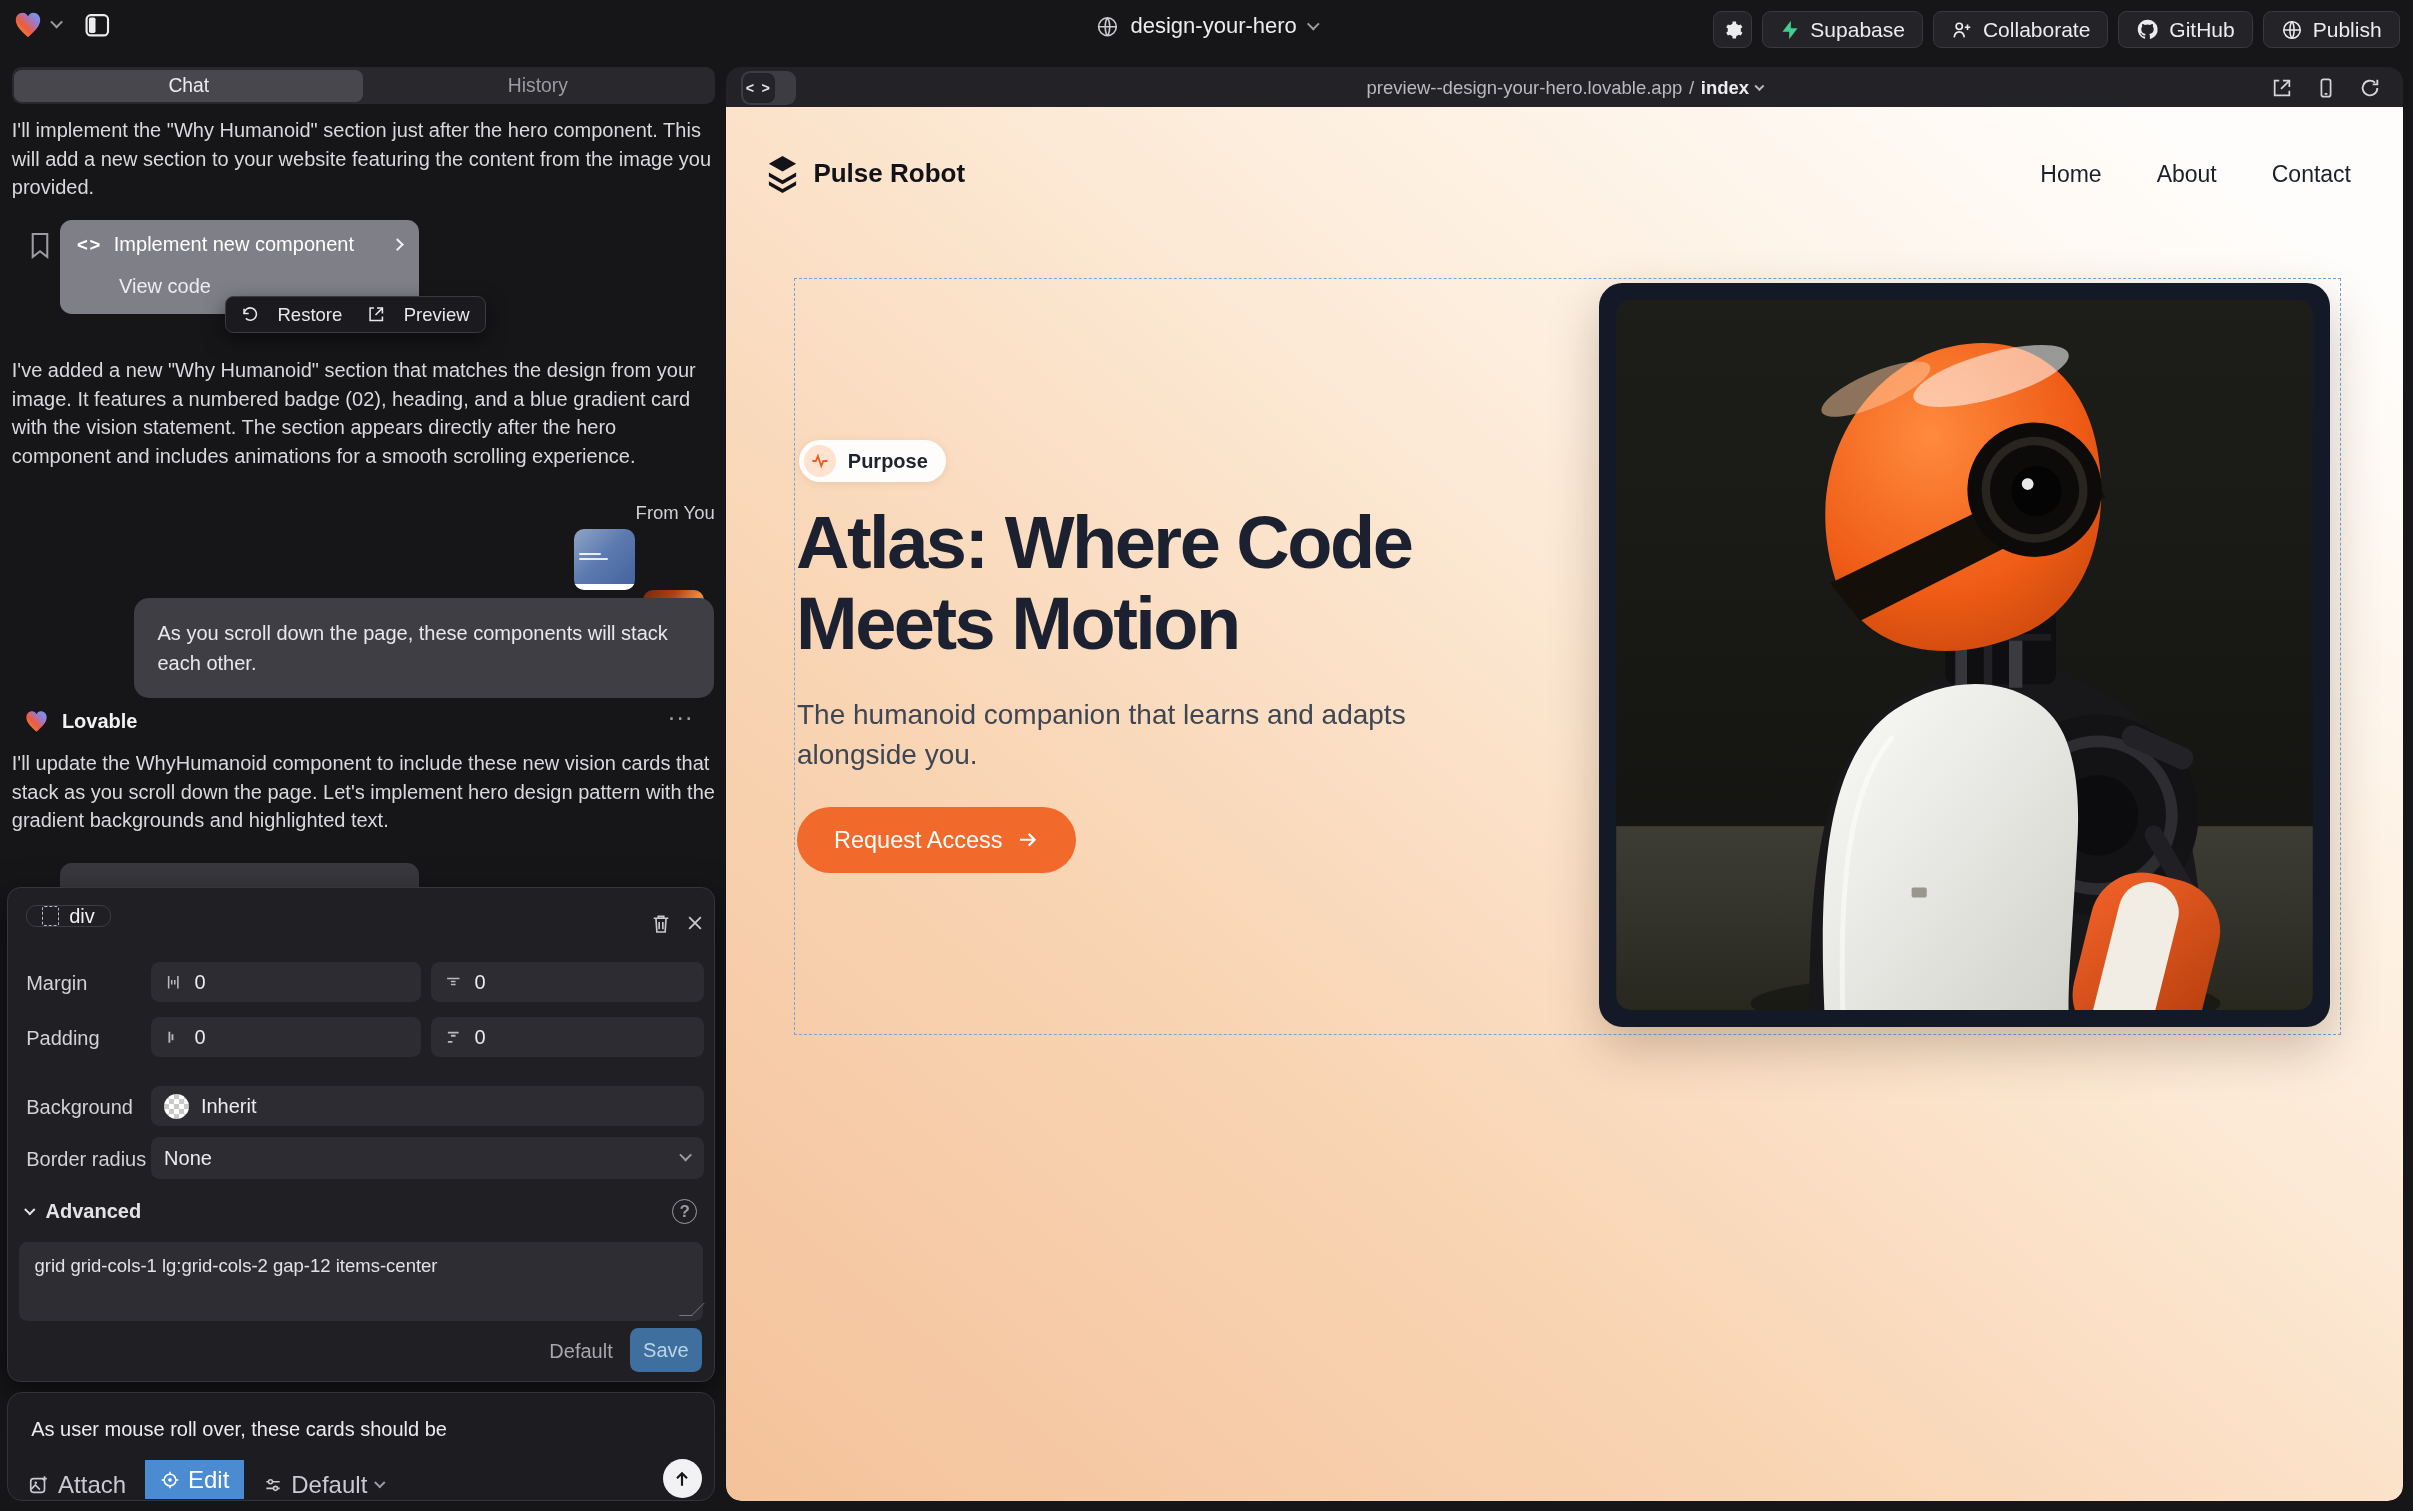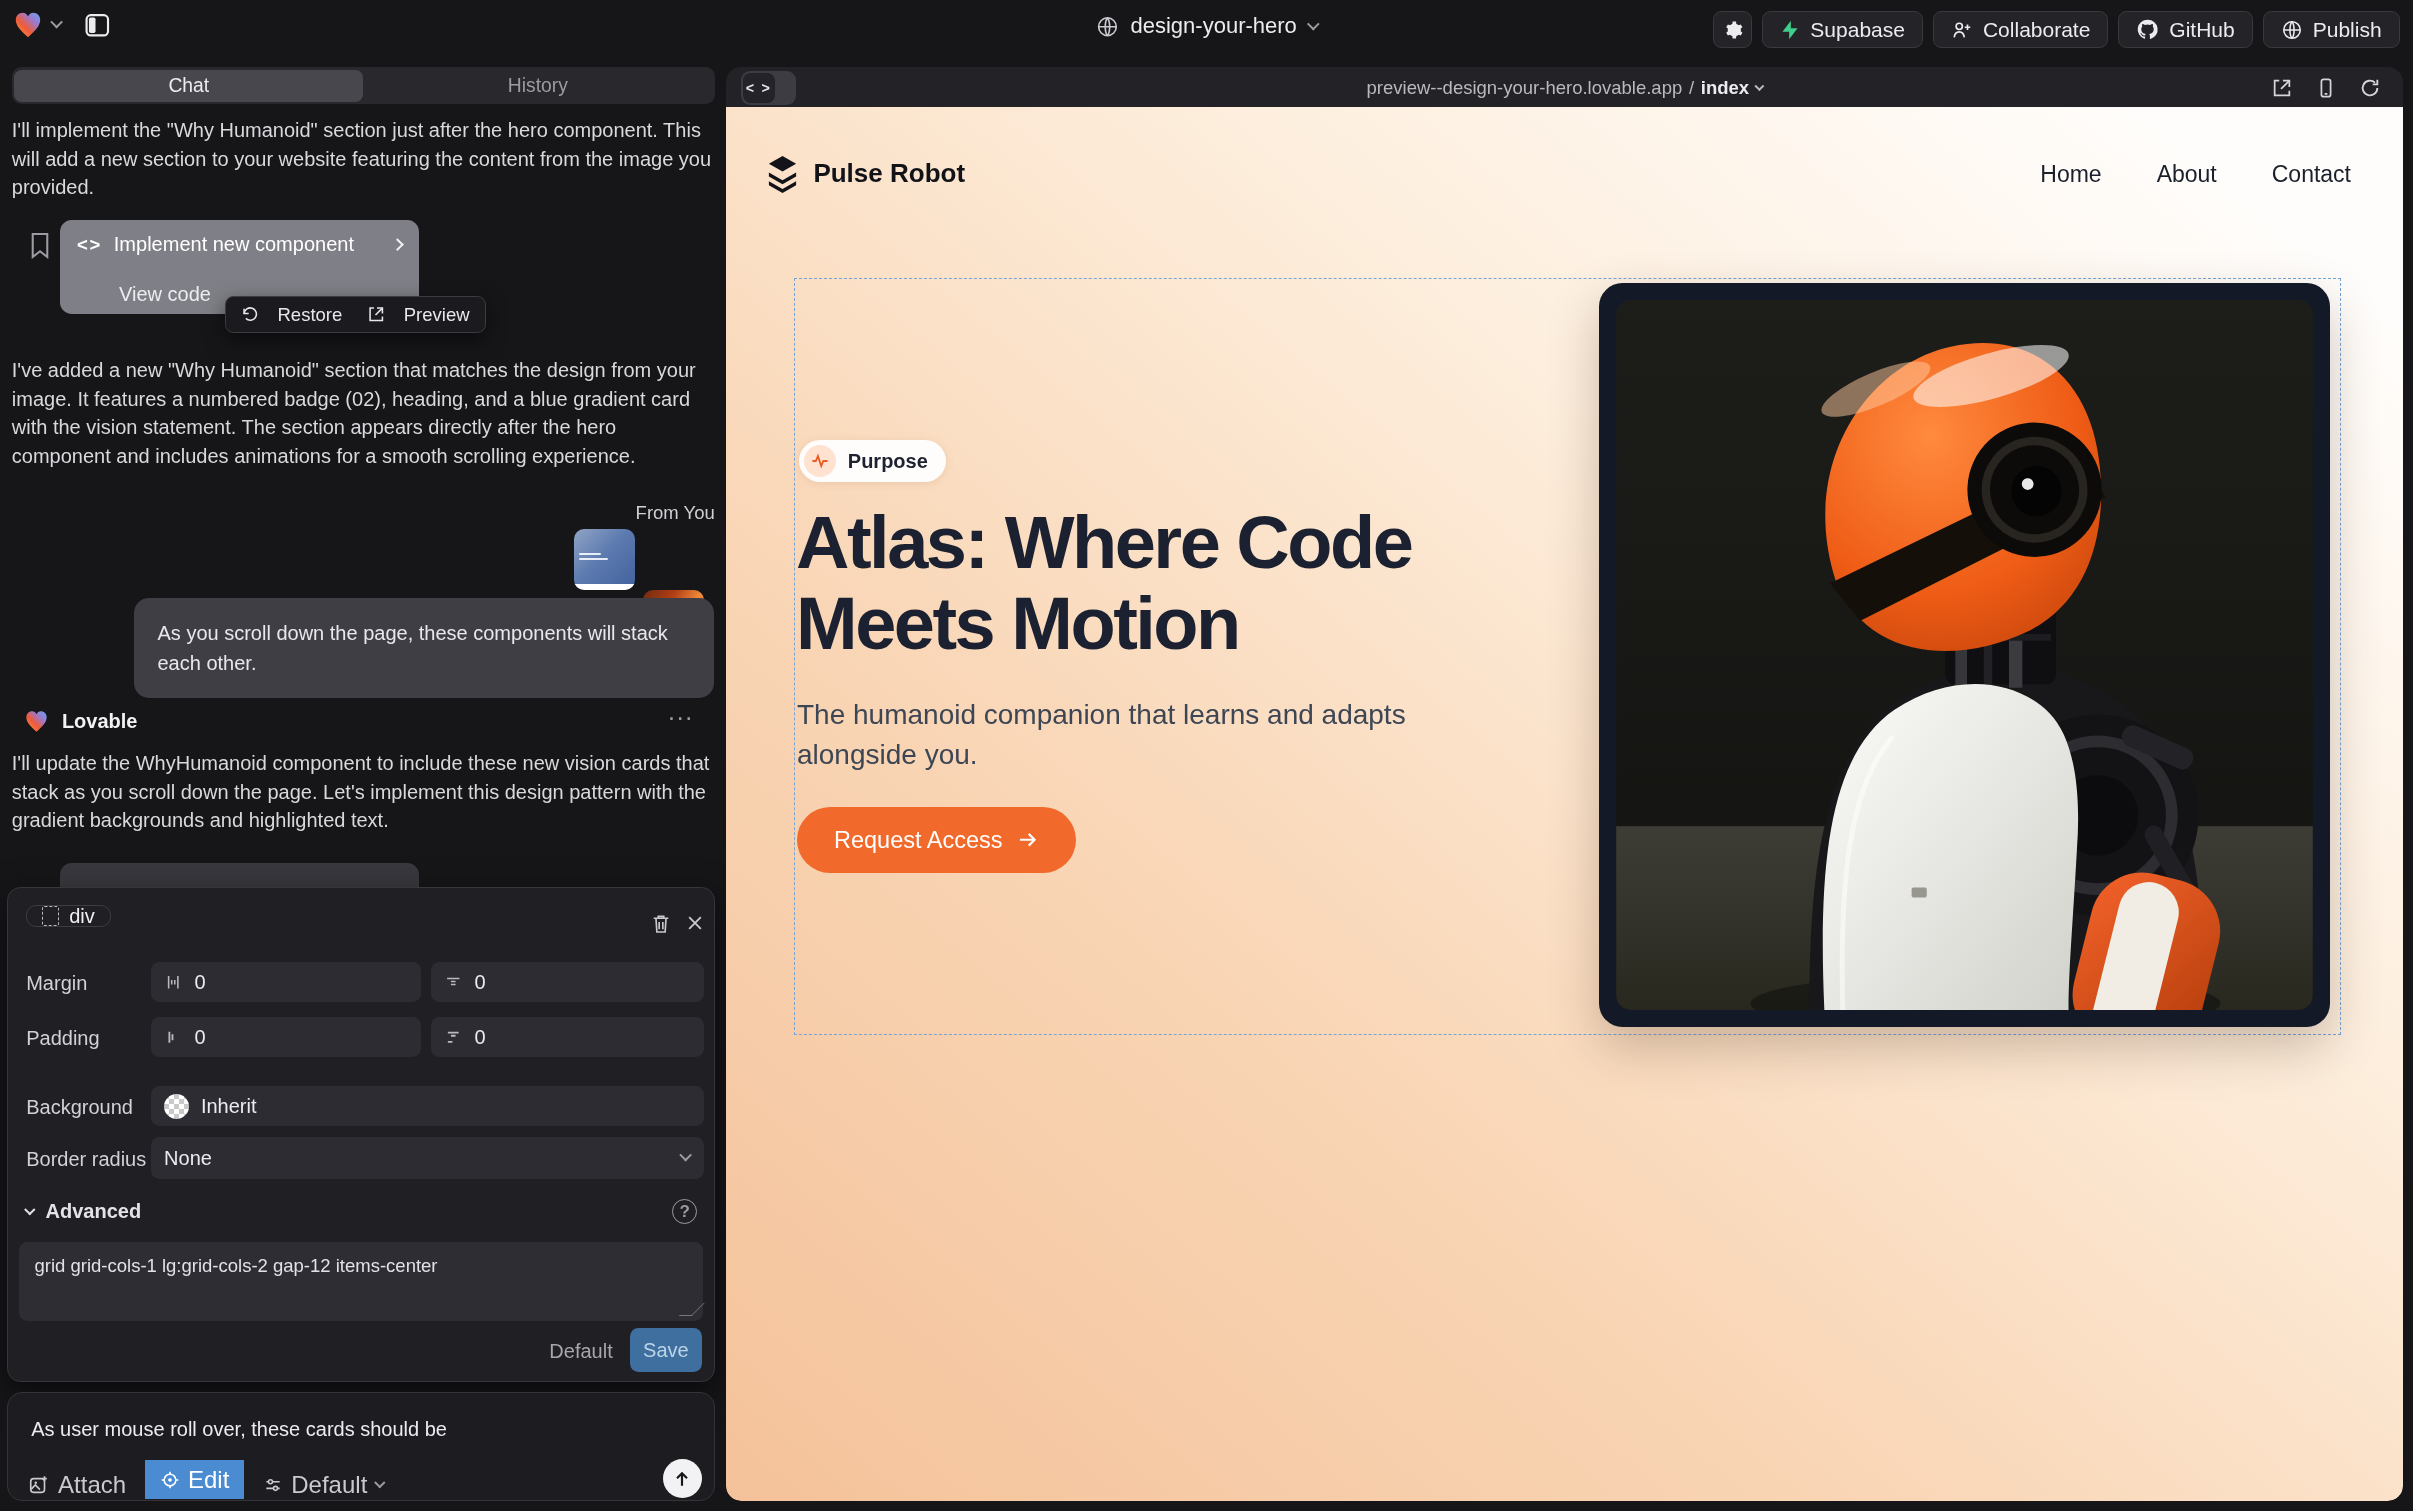--- a/index.html
+++ b/index.html
@@ -23,21 +23,21 @@
   
   .tabs { left:11.8px; top:67px; width:703px; height:37px; background:#28282d; border-radius:9.2px; display:flex; padding:2.5px; }
   .tab { flex:1; display:flex; align-items:center; justify-content:center; font-size:19.3px; color:#9b9ba1; border-radius:7.6px; cursor:pointer; }
   .tab.active { background:#47474d; color:#ededf0; }
   .msg { color:#d9d9dd; font-size:20px; line-height:28.6px; }
   .bookmark { color:#9b9ba1; }
   .impl-card { left:60px; top:220px; width:359px; height:94px; background:#7f7f87; border-radius:11.8px; padding:13.4px 17px; cursor:pointer; }
   .impl-row1 { display:flex; align-items:center; gap:11.8px; color:#ffffff; font-size:20px; }
   .impl-code { font-weight:bold; font-size:18.5px; letter-spacing:1.7px; }
   .impl-chev { margin-left:auto; color:#f0f0f3; }
-  .impl-row2 { margin:27px 0 0 42px; color:#ececf0; font-size:20px; }
+  .impl-row2 { margin:19px 0 0 42px; color:#ececf0; font-size:20px; }
   .popover { left:225px; top:296px; display:flex; align-items:center; gap:25px; background:#1b1b1f; border:0.8px solid #3c3c41; border-radius:8.4px; padding:6.7px 15px; box-shadow:0 6.7px 20px rgba(0,0,0,.5); }
   .pop-item { display:flex; align-items:center; gap:18px; color:#e8e8ec; font-size:18.5px; cursor:pointer; }
   .from-you { left:11.8px; top:502px; width:703px; text-align:right; color:#cfcfd4; font-size:18.5px; }
   .thumb { width:61px; height:61px; border-radius:10px; overflow:hidden; position:relative; cursor:pointer; }
   .thumb::after { content:""; position:absolute; left:0; right:0; bottom:0; height:5.9px; background:#fff; }
   .thumb .tline { position:absolute; left:5px; background:rgba(255,255,255,.85); height:2.5px; border-radius:1.7px; }
   .thumb-blue { background:linear-gradient(135deg,#90a5c6 0%,#5d7bb0 45%,#41619e 100%); }
   .thumb-orange { background:linear-gradient(120deg,#6e2a10 0%,#b23f15 35%,#f08a3a 62%,#cf561e 100%); }
   .bubble { left:134px; top:598px; width:580px; background:#3e3e44; border-radius:15px; padding:20px 23.5px; color:#e8e8ec; font-size:20px; line-height:30px; }
   .lovable-row { left:23.5px; top:709px; display:flex; align-items:center; gap:13.4px; color:#f2f2f5; font-size:20px; font-weight:bold; }
@@ -219,21 +219,21 @@
         <stop offset="0.7" stop-color="#9a7bd0"></stop>
             <stop offset="1" stop-color="#6aa3e8"></stop>
       </linearGradient>
         </defs>
       <path d="M16 29 C8 22 3 17 3 10.5 C3 6 6.5 3 10.3 3 C13 3 15 4.6 16 6.8 C17 4.6 19 3 21.7 3 C25.5 3 29 6 29 10.5 C29 17 24 22 16 29 Z" fill="url(#heartg2)"></path>
     </svg>
     <span>Lovable</span>
   </div>
   <div class="abs dots">...</div>
 
-  <div class="abs msg" style="left:11.8px; top:749px; width:707px;">I'll update the WhyHumanoid component to include these new vision cards that stack as you scroll down the page. Let's implement this design pattern with the gradient backgrounds and highlighted text.</div>
+  <div class="abs msg" style="left:11.8px; top:749px; width:707px;">I'll update the WhyHumanoid component to include these new vision cards that stack as you scroll down the page. Let's implement hero design pattern with the gradient backgrounds and highlighted text.</div>
 
   <div class="abs hidden-card"></div>
 
   <div class="abs inspector">
     <div class="abs insp-chip">
       <span class="dash-sq"></span>
       <span>div</span>
     </div>
     <svg class="abs" style="left:642px; top:23.5px;" width="22" height="23.5" viewBox="0 0 24 24" fill="none" stroke="#c9c9ce" stroke-width="1.8">
       <path d="M4 6h16M9 6V4h6v2M6.5 6l1 15h9l1-15M10 10v8M14 10v8"></path>

